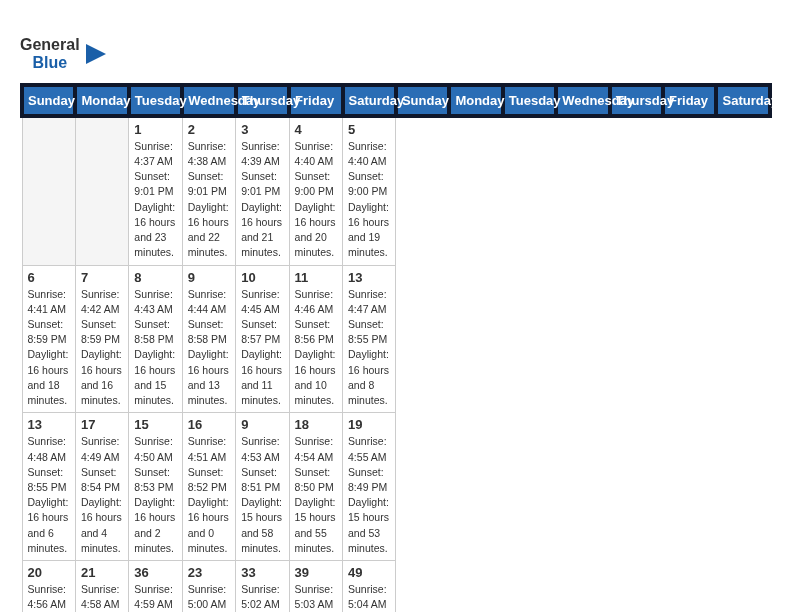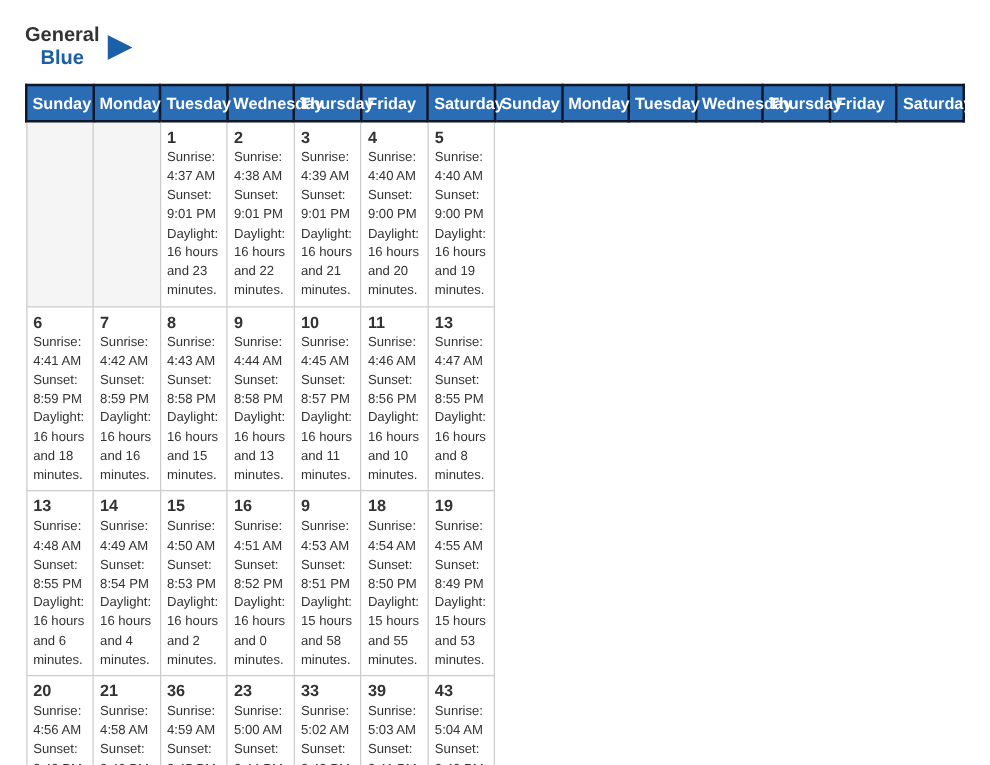--- a/index.html
+++ b/index.html
@@ -13,20 +13,21 @@
     .header {
       display: flex;
       justify-content: space-between;
       align-items: flex-start;
       margin-bottom: 10px;
     }
     .logo {
       display: flex;
       align-items: center;
       gap: 4px;
+      margin-top: 16px;
     }
     .title-block {
       text-align: right;
     }
     .calendar-title {
       font-size: 42px;
       font-weight: bold;
       color: #333;
       line-height: 1;
     }
@@ -39,21 +40,21 @@
       width: 100%;
       border-collapse: collapse;
       table-layout: fixed;
     }
     th {
       background-color: #2a6db5;
       color: #fff;
       font-size: 13px;
       padding: 6px 4px;
       text-align: left;
-      border: 2px solid #0f172a;
+      border: 4px solid #0f172a;
     }
     td {
       border: 1px solid #ccc;
       vertical-align: top;
       padding: 4px 5px;
       height: 90px;
       font-size: 10.5px;
       color: #333;
       background: #fff;
     }
@@ -161,21 +162,21 @@
           <div class="day-number">13</div>
           <div class="day-info">Sunrise: 4:47 AM<br>Sunset: 8:55 PM<br>Daylight: 16 hours and 8 minutes.</div>
         </td>
       </tr>
       <tr>
         <td>
           <div class="day-number">13</div>
           <div class="day-info">Sunrise: 4:48 AM<br>Sunset: 8:55 PM<br>Daylight: 16 hours and 6 minutes.</div>
         </td>
         <td>
-          <div class="day-number">14</div>
+          <div class="day-number">17</div>
           <div class="day-info">Sunrise: 4:49 AM<br>Sunset: 8:54 PM<br>Daylight: 16 hours and 4 minutes.</div>
         </td>
         <td>
           <div class="day-number">15</div>
           <div class="day-info">Sunrise: 4:50 AM<br>Sunset: 8:53 PM<br>Daylight: 16 hours and 2 minutes.</div>
         </td>
         <td>
           <div class="day-number">16</div>
           <div class="day-info">Sunrise: 4:51 AM<br>Sunset: 8:52 PM<br>Daylight: 16 hours and 0 minutes.</div>
         </td>
@@ -211,18 +212,18 @@
         </td>
         <td>
           <div class="day-number">33</div>
           <div class="day-info">Sunrise: 5:02 AM<br>Sunset: 8:43 PM<br>Daylight: 15 hours and 41 minutes.</div>
         </td>
         <td>
           <div class="day-number">39</div>
           <div class="day-info">Sunrise: 5:03 AM<br>Sunset: 8:41 PM<br>Daylight: 15 hours and 38 minutes.</div>
         </td>
         <td>
-          <div class="day-number">43</div>
+          <div class="day-number">49</div>
           <div class="day-info">Sunrise: 5:04 AM<br>Sunset: 8:40 PM<br>Daylight: 15 hours and 35 minutes.</div>
         </td>
       </tr>
     </tbody>
 </table>
 
 </body></html>

